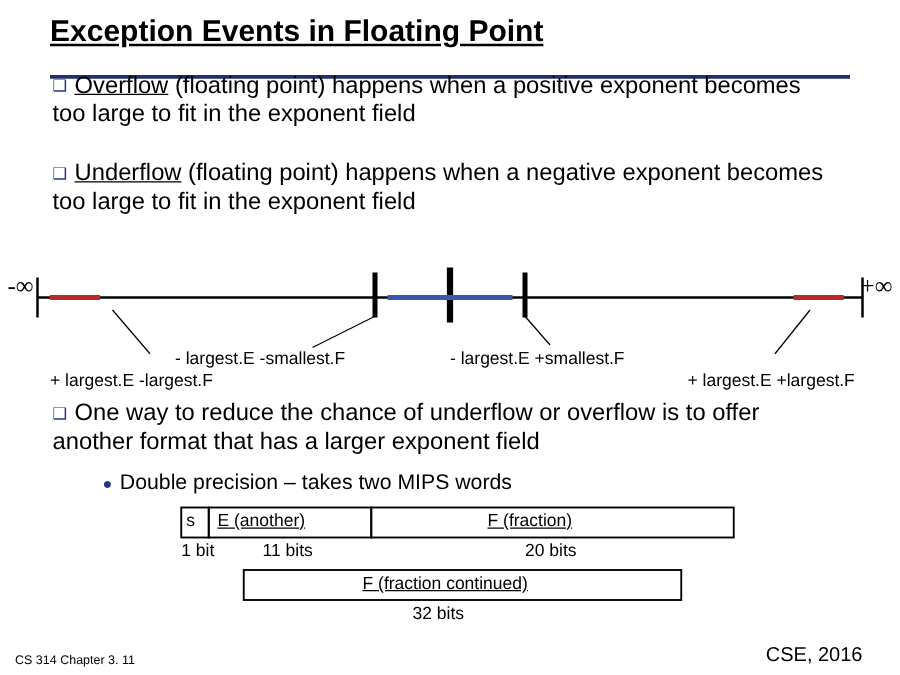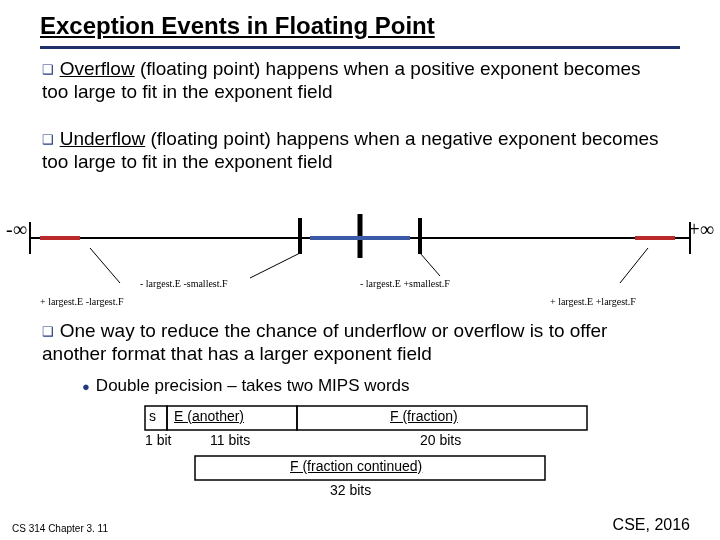--- a/index.html
+++ b/index.html
@@ -16,35 +16,35 @@
   }
   .title {
     position: absolute;
     left: 40px;
     top: 12px;
     font-size: 24px;
     font-weight: bold;
     text-decoration: underline;
     border-bottom: 3px solid #20306a;
     width: 640px;
-    padding-bottom: 6px;
+    padding-bottom: 20px;
   }
   .bullet-block {
     position: absolute;
     left: 42px;
     width: 620px;
     font-size: 19px;
     line-height: 1.2;
   }
   .bq { color:#203880; font-size:13px; vertical-align: middle; margin-right:6px;}
   .under { text-decoration: underline; margin-top: 25px; }
   .ninf { position:absolute; left:6px;  top:218px; font-family:serif; font-size:20px;}
   .pinf { position:absolute; right:6px; top:218px; font-family:serif; font-size:20px;}
   svg.nl { position:absolute; left:0; top:208px; }
-  .ann { position:absolute; font-size:10px; line-height:1.15;font-family:Liberation Serif, serif; }
+  .ann { position:absolute; font-size:14px; line-height:1.15; }
   .subbullet { position:absolute; left:82px; width:560px; font-size:17px;}
   .dot { color:#203880; font-size:13px; margin-right:6px; vertical-align:middle;}
   svg.fmt { position:absolute; left:135px; top:400px; }
   .fmtlbl { position:absolute; font-size:14px; }
   .footer-l { position:absolute; left:12px; bottom:6px; font-size:10px;text-align:center;}
   .footer-r { position:absolute; right:30px; bottom:6px; font-size:16px;}
 </style>
 </head>
 <body>
 

